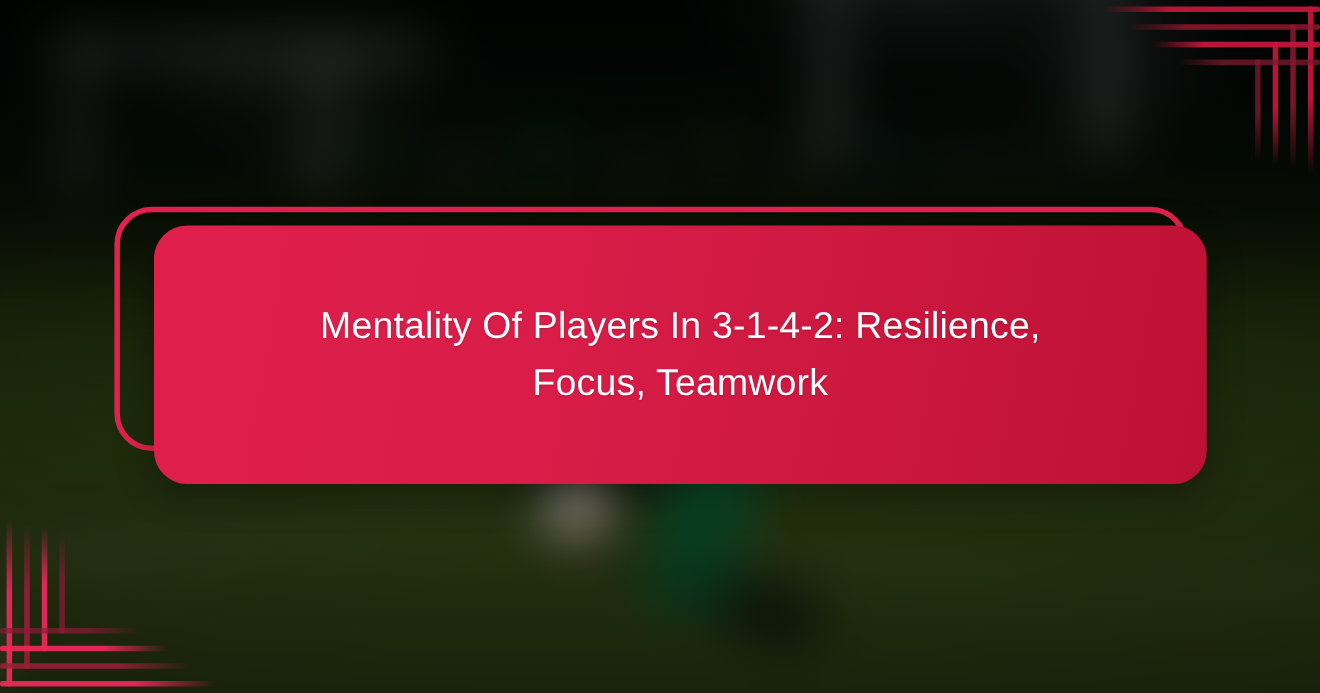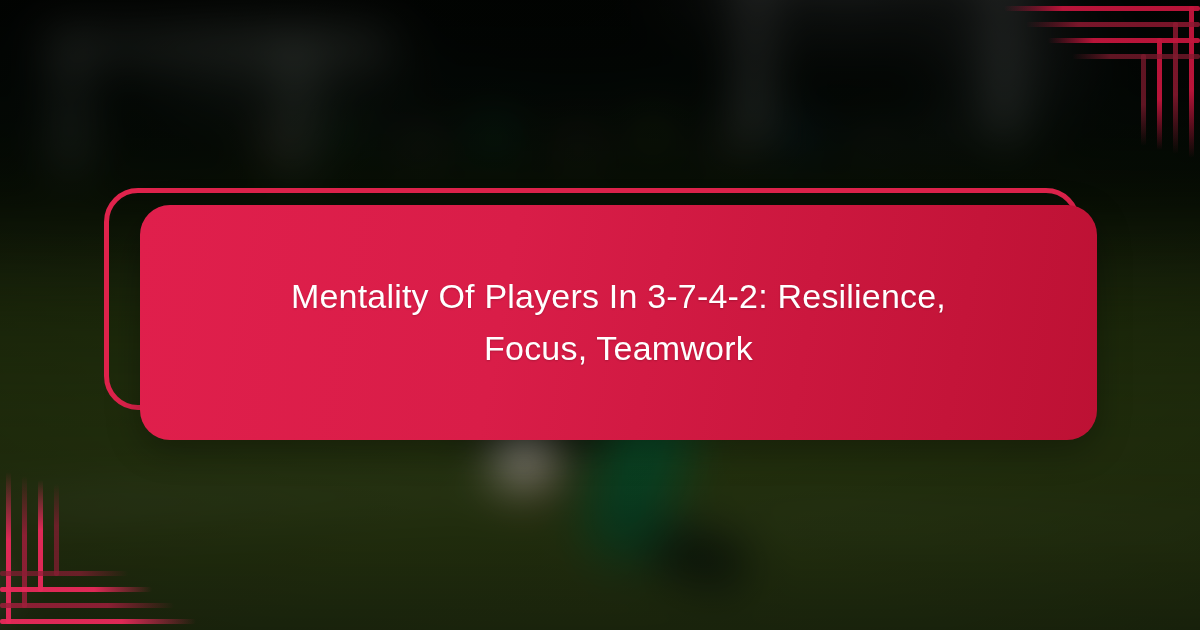--- a/index.html
+++ b/index.html
@@ -269,16 +269,16 @@
       <span class="v" style="height: 112px; opacity: 0.95; background: linear-gradient(0deg, rgb(232, 41, 90) 0%, rgb(232, 41, 90) 55%, rgba(0, 0, 0, 0) 100%); bottom: 38px; left: 38px;"></span>
       <span class="h" style="width: 128px; opacity: 0.7; background: linear-gradient(90deg, rgb(138, 28, 51) 0%, rgb(138, 28, 51) 62%, rgba(0, 0, 0, 0) 100%); bottom: 54px;"></span>
       <span class="v" style="height: 92px; opacity: 0.7; background: linear-gradient(0deg, rgb(138, 28, 51) 0%, rgb(138, 28, 51) 55%, rgba(0, 0, 0, 0) 100%); bottom: 54px; left: 54px;"></span>
     </div>
 
   <div class="card-outline-mask">
     <div class="card-outline" style="left: -26px; top: -8px; border-color: rgb(224, 35, 76);"></div>
   </div>
 
   <div class="card" style="background: linear-gradient(100deg, rgb(224, 31, 76) 0%, rgb(217, 29, 72) 38%, rgb(189, 17, 52) 100%); border-radius: 30px;">
-    <div class="card-title" style="color: rgb(255, 255, 255);">Mentality Of Players In 3-7-4-2: Resilience, Focus, Teamwork</div>
+    <div class="card-title" style="color: rgb(255, 255, 255);">Mentality Of Players In 3-1-4-2: Resilience, Focus, Teamwork</div>
   </div>
 
 </div>
 
 </body></html>

